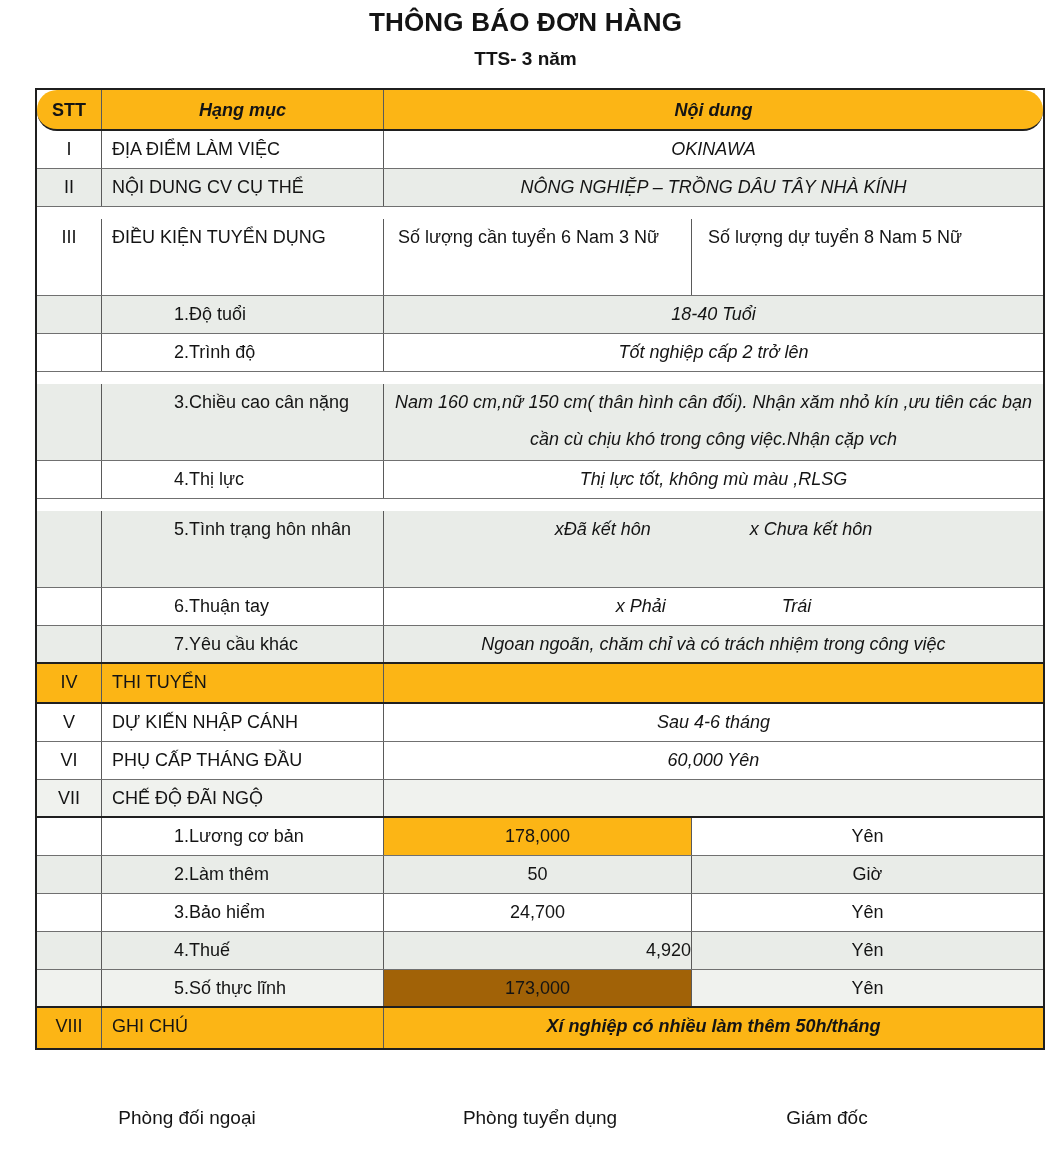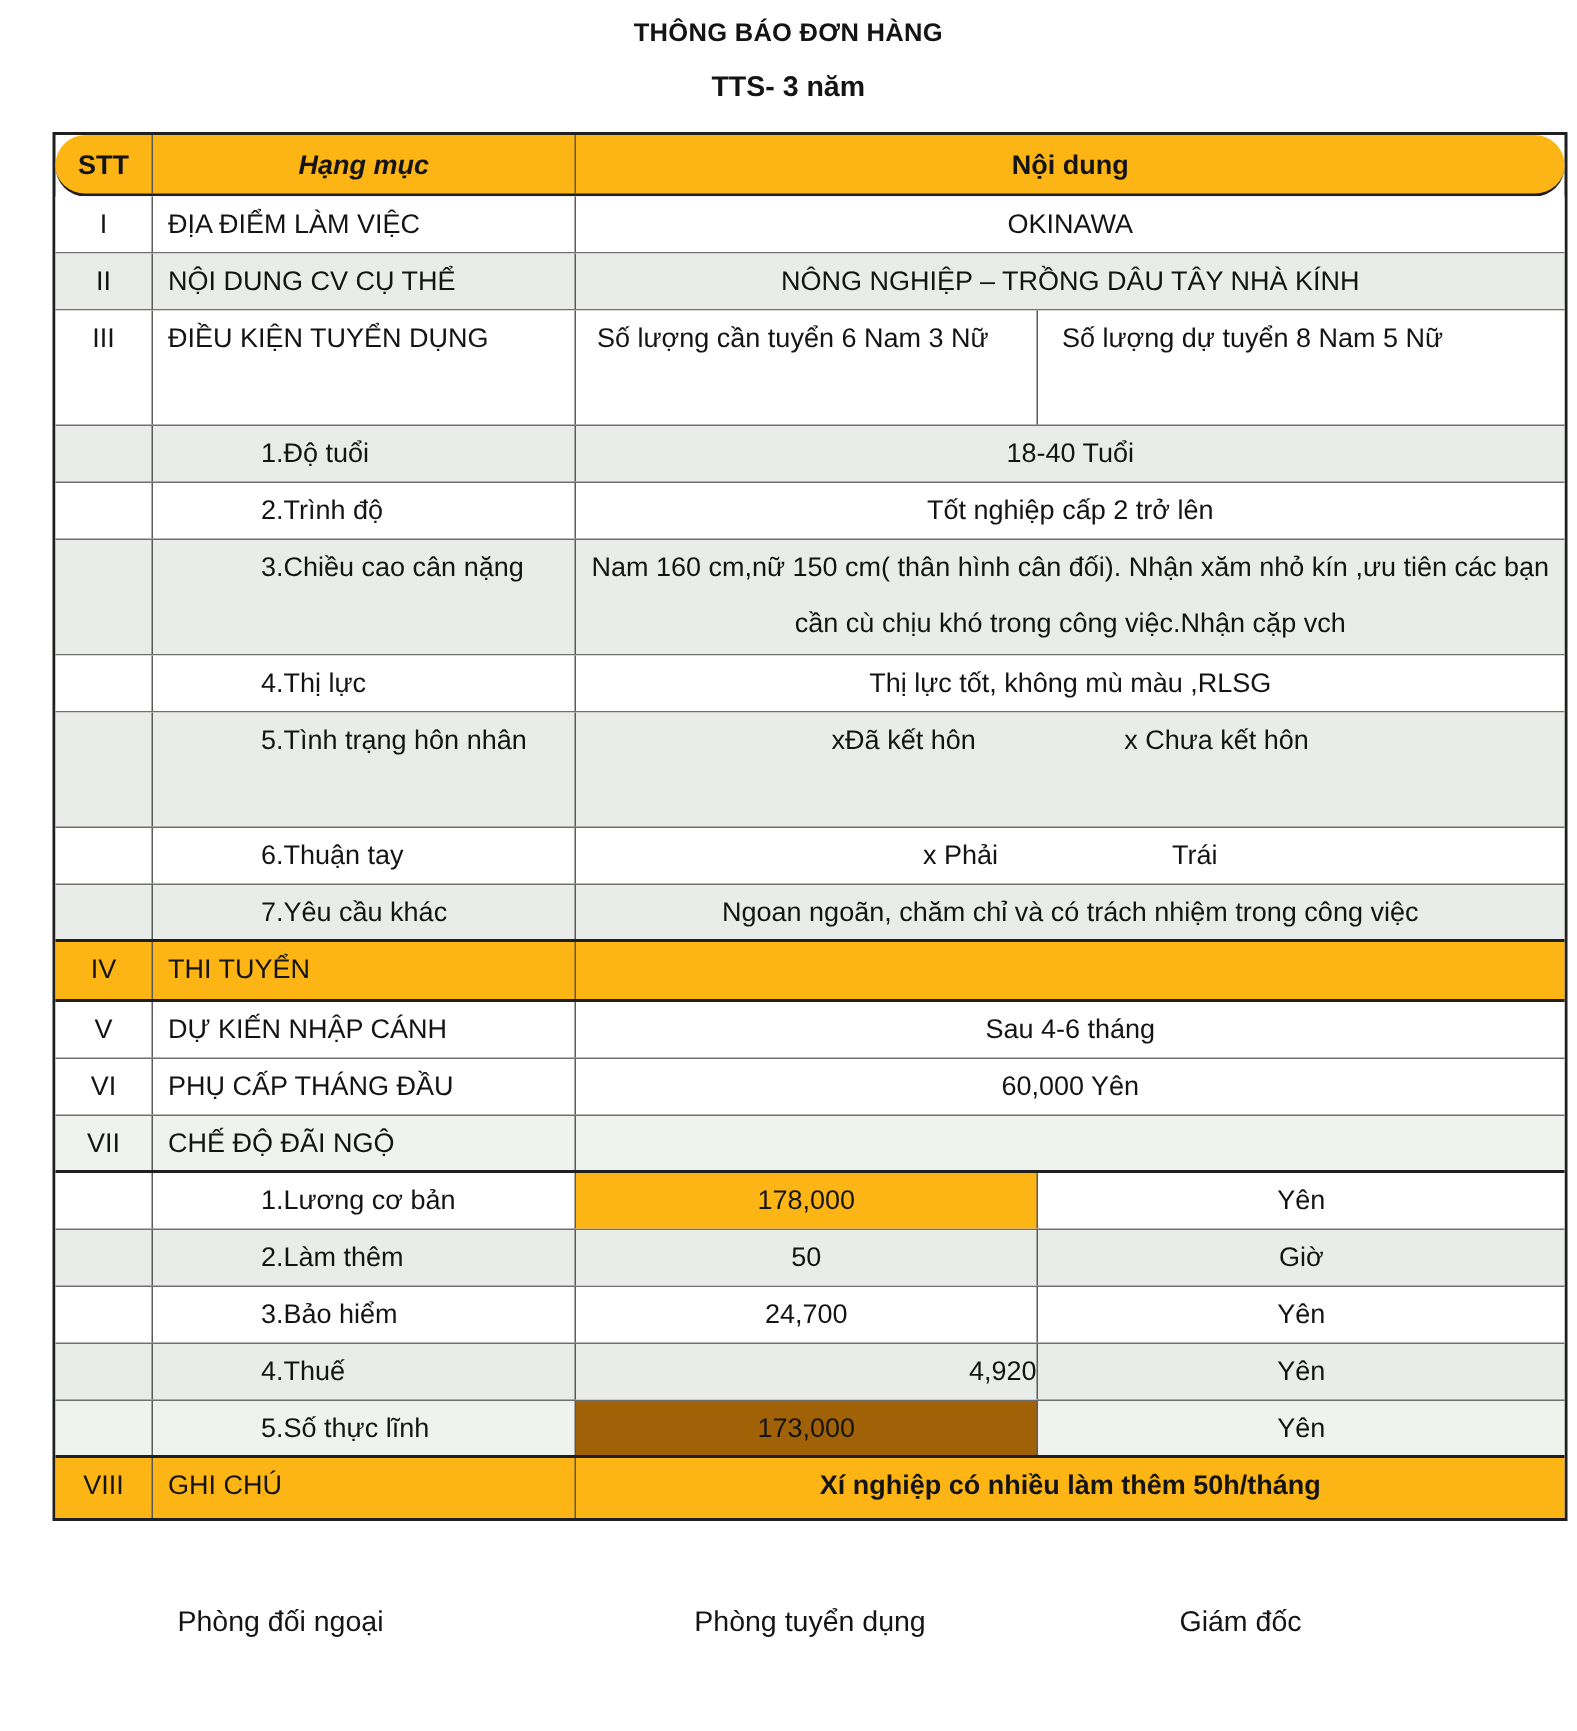--- a/index.html
+++ b/index.html
@@ -1,35 +1,35 @@
 <!DOCTYPE html>
 <html><head>
 <meta charset="utf-8">
 <style>
   html,body{margin:0;padding:0;}
   body{
     width:1051px;height:1154px;background:#ffffff;color:#141414;
     font-family:"Liberation Sans",sans-serif;
     -webkit-font-smoothing:antialiased;
   }
-  .doc-title{height:42px;line-height:44px;text-align:center;font-size:17px;font-weight:700;letter-spacing:.2px;}
+  .doc-title{height:42px;line-height:44px;text-align:center;font-size:26px;font-weight:700;letter-spacing:.2px;}
   .doc-subtitle{height:36px;line-height:34px;text-align:center;font-size:19px;font-weight:600;}
   .tbl{margin-left:35px;width:1010px;border:2px solid #1f1f1f;box-sizing:border-box;margin-top:10px;}
   .row{display:flex;border-bottom:1px solid #707070;box-sizing:border-box;background:#fff;}
   .row:last-child{border-bottom:none;}
   .row.thick{border-bottom:2px solid #1f1f1f;}
   .h38{height:38px;}
   .h40{height:40px;}
   .h43{height:41px;border-radius:20px;}
-  .h77{height:77px;}
+  .h77{height:77px;margin-top:12px;}
   .cell{box-sizing:border-box;font-size:18px;line-height:37px;overflow:hidden;}
   .c1{width:65px;flex:none;text-align:center;border-right:1px solid #5a5a5a;}
   .c2{width:282px;flex:none;padding-left:10px;border-right:1px solid #5a5a5a;white-space:normal;}
   .c2.indent{padding-left:72px;padding-right:8px;}
-  .c3{flex:1;text-align:center;padding:0 6px;}
+  .c3{flex:1;text-align:center;padding:0 6px;font-style:italic;}
   .c3a{width:308px;flex:none;text-align:left;padding:0 14px;border-right:1px solid #5a5a5a;}
   .c3b{flex:1;text-align:left;padding:0 16px;}
   .val{width:308px;flex:none;text-align:center;border-right:1px solid #5a5a5a;}
   .unit{flex:1;text-align:center;}
   .hdr{background:#FCB515;font-weight:700;}
   .hdr .cell{line-height:40px;}
   .orange{background:#FCB515;}
   .gray{background:#E9ECE8;}
   .lgray{background:#F0F2EE;}
   .salmon{background:#a16207;}

